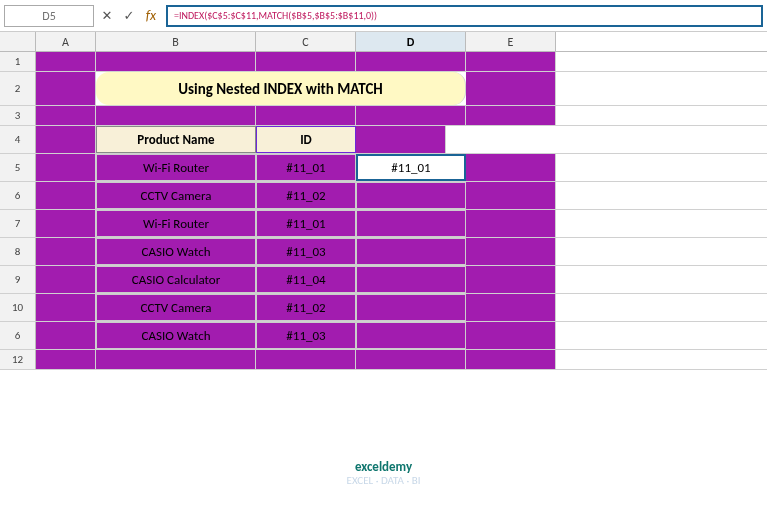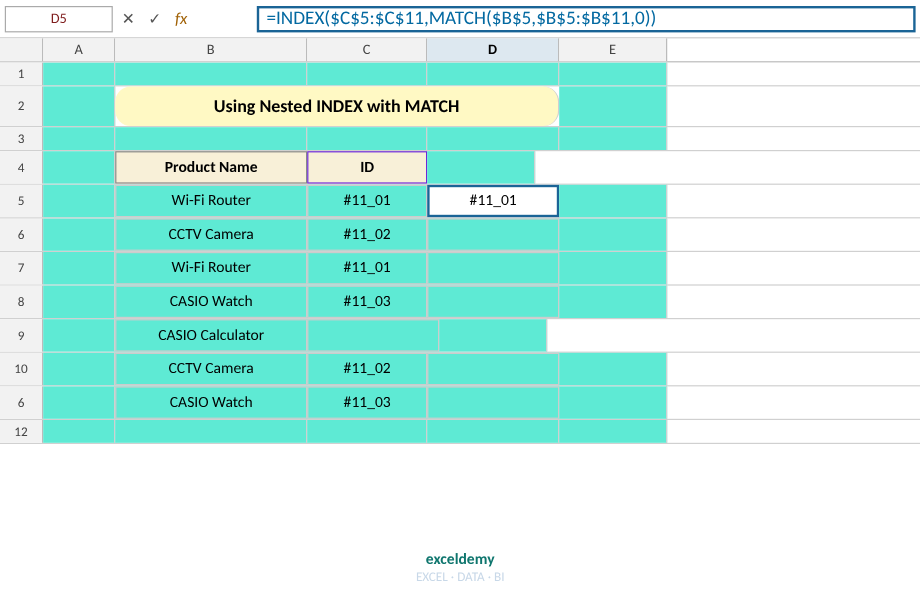--- a/index.html
+++ b/index.html
@@ -22,21 +22,21 @@
       padding: 0 4px;
     }
     .name-box {
       width: 90px;
       border: 1px solid #aaa;
       height: 22px;
       display: flex;
       align-items: center;
       justify-content: center;
       font-size: 12px;
-      color: #7f1d1d;
+      color: #737373;
       margin-right: 4px;
     }
     .formula-icons {
       display: flex;
       align-items: center;
       gap: 4px;
       margin-right: 6px;
     }
     .formula-icon {
       width: 18px;
@@ -46,26 +46,25 @@
       justify-content: center;
       font-size: 13px;
       cursor: pointer;
       color: #555;
     }
     .formula-bar {
       flex: 1;
       height: 22px;
       border: 2px solid #1a6496;
       padding: 0 6px;
-      font-size: 16px;
+      font-size: 10px;
       display: flex;
       align-items: center;
       background: #fff;
-      color: #0369a1;
-      margin-left: 48px;
+      color: #be185d;
     }
 
     
     .spreadsheet {
       display: flex;
       flex-direction: column;
       height: calc(100% - 32px);
     }
 
     
@@ -113,21 +112,21 @@
       font-size: 11px;
       color: #444;
     }
     .cell {
       border-right: 1px solid #d0d0d0;
       display: flex;
       align-items: center;
       padding: 0 4px;
       font-size: 13px;
       color: #000;
-      background: #5eead4;
+      background: #a21caf;
       overflow: hidden;
       white-space: nowrap;
     }
     .cell-center { justify-content: center; }
     .cell-bold { font-weight: bold; }
     .cell-header-bg { background: #f8f0d8; font-weight: bold; }
     .cell-selected {
       border: 2px solid #1a6496 !important;
       background: #fff;
     }
@@ -257,20 +256,21 @@
         <div class="cell col-b cell-center" style="border:1px solid #ccc;">CASIO Watch</div>
         <div class="cell col-c cell-center" style="border:1px solid #ccc;">#11_03</div>
         <div class="cell col-d cell-center" style="border:1px solid #ccc;"></div>
         <div class="cell col-e"></div>
       </div>
 
       <div class="row row-h28">
         <div class="row-header">9</div>
         <div class="cell col-a"></div>
         <div class="cell col-b cell-center" style="border:1px solid #ccc;">CASIO Calculator</div>
+        <div class="cell col-c cell-center" style="border:1px solid #ccc;">#11_04</div>
         <div class="cell col-d cell-center" style="border:1px solid #ccc;"></div>
         <div class="cell col-e"></div>
       </div>
 
       <div class="row row-h28">
         <div class="row-header">10</div>
         <div class="cell col-a"></div>
         <div class="cell col-b cell-center" style="border:1px solid #ccc;">CCTV Camera</div>
         <div class="cell col-c cell-center" style="border:1px solid #ccc;">#11_02</div>
         <div class="cell col-d cell-center" style="border:1px solid #ccc;"></div>

